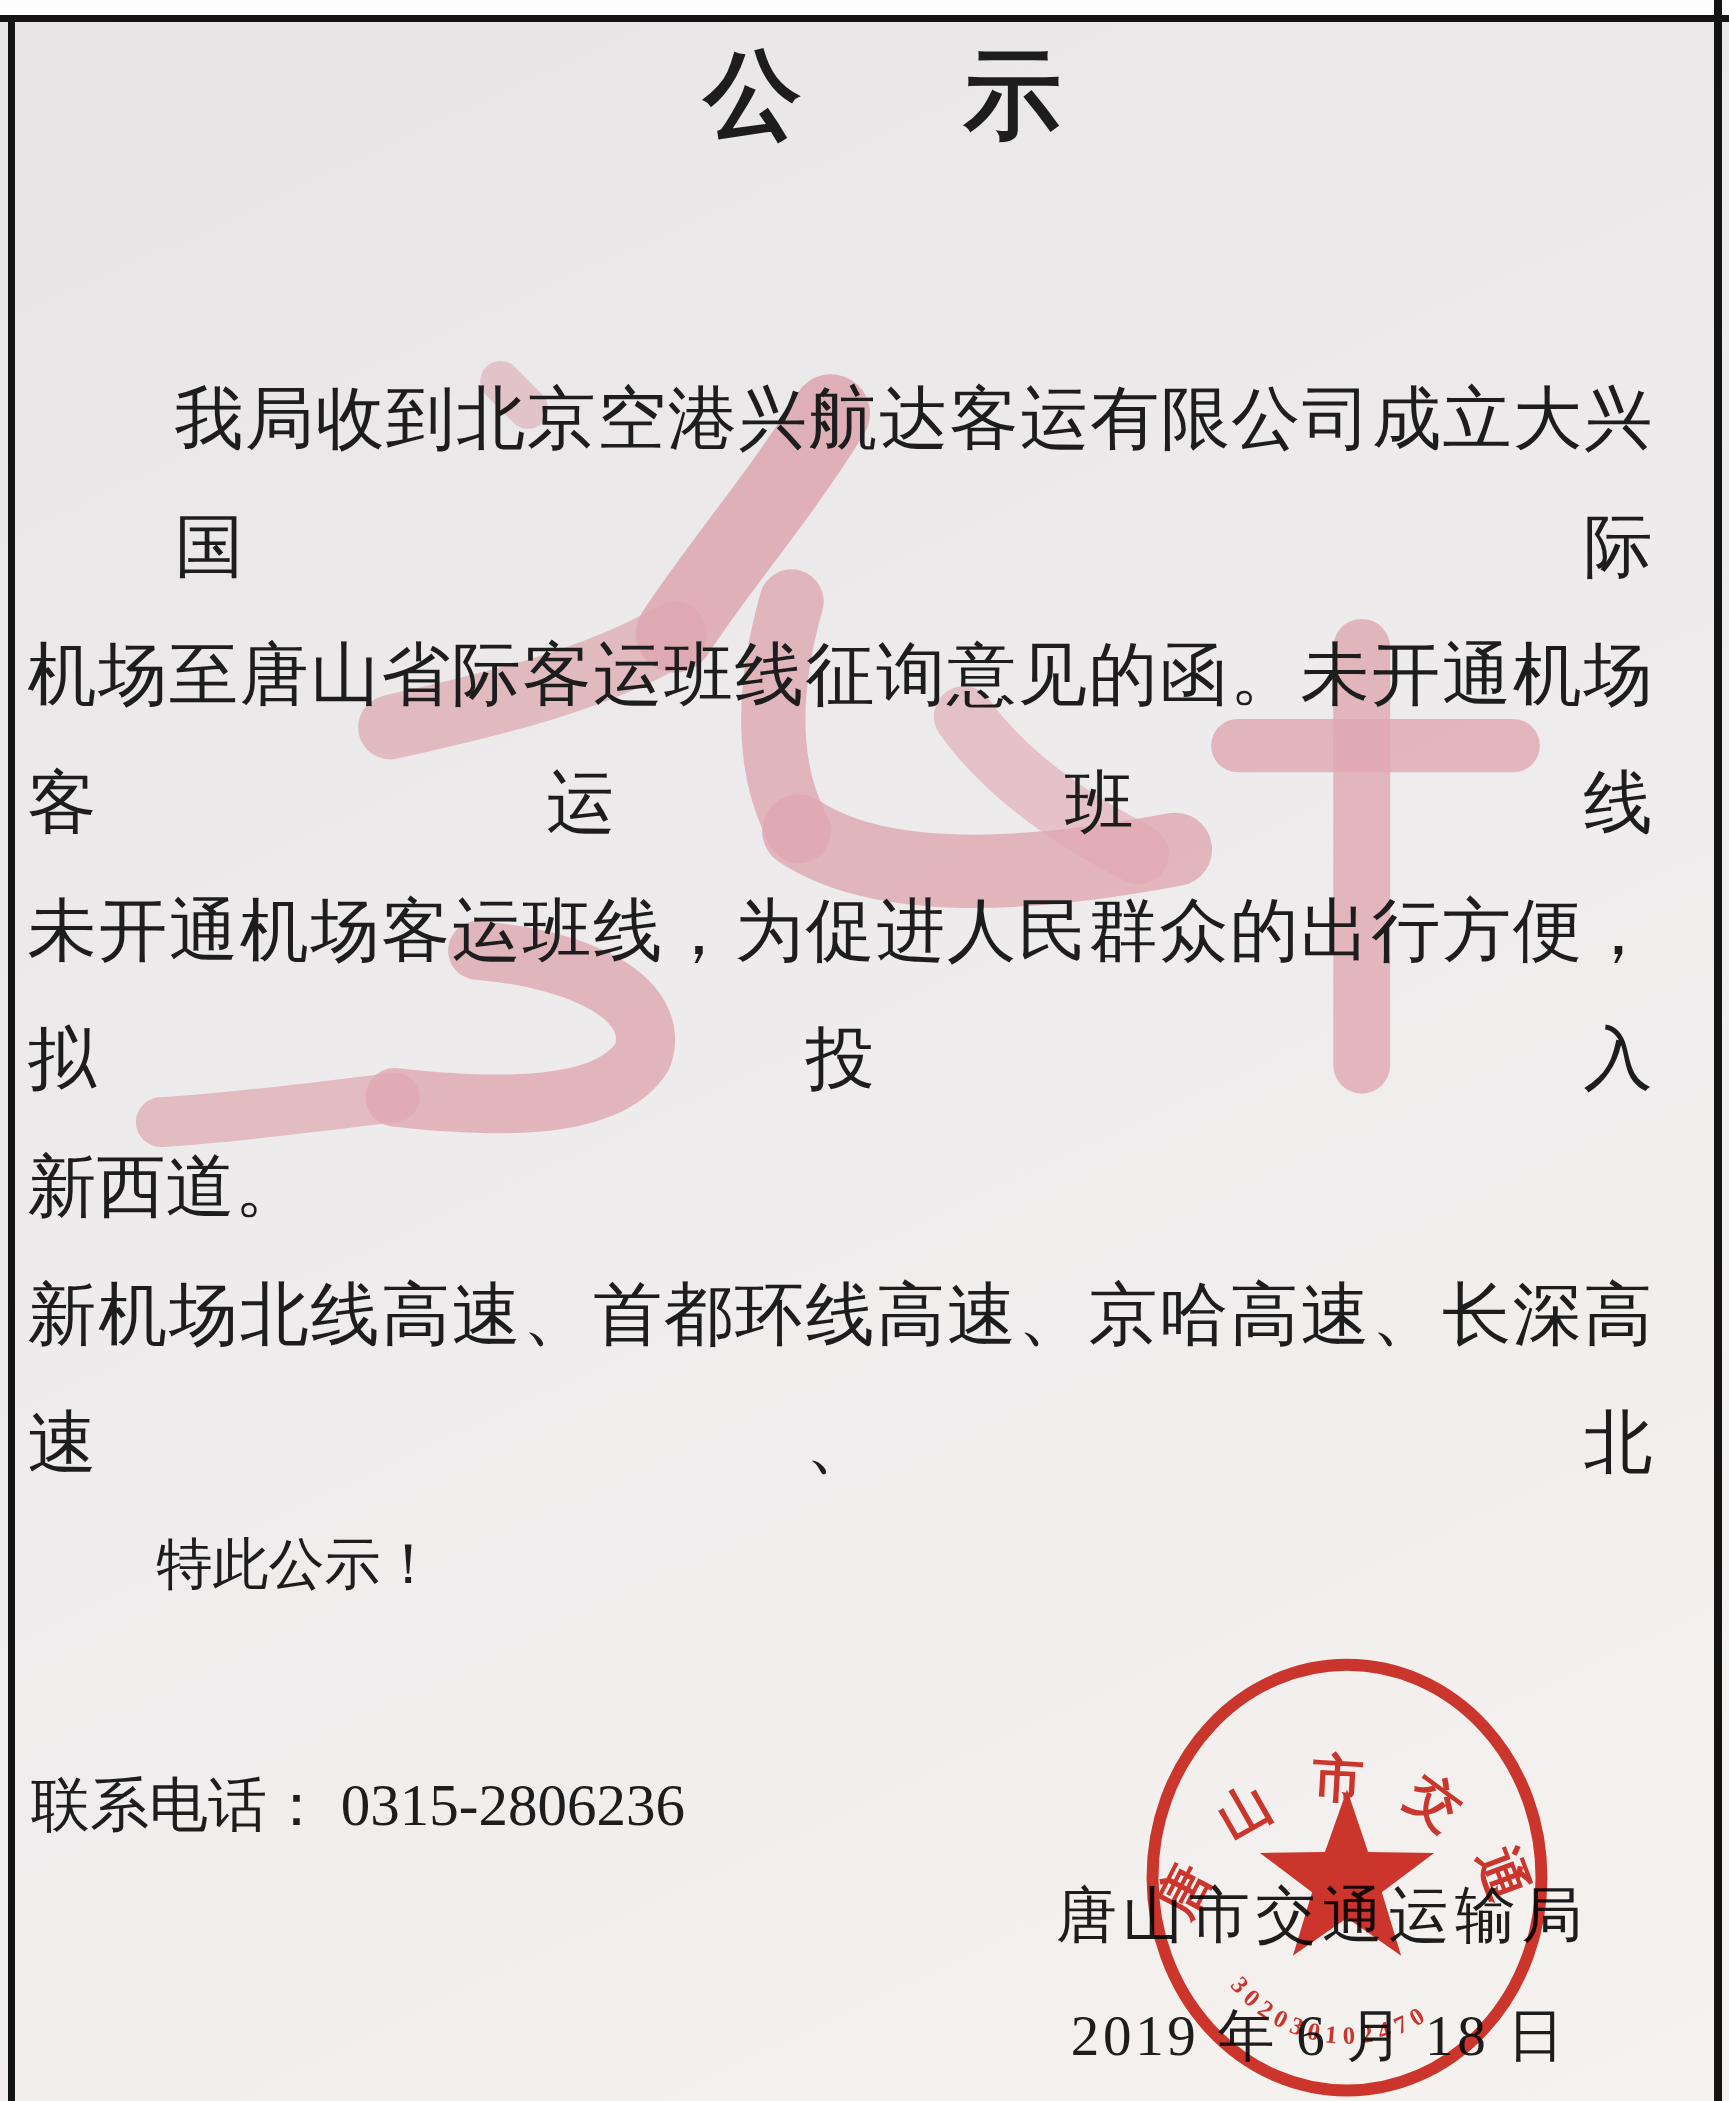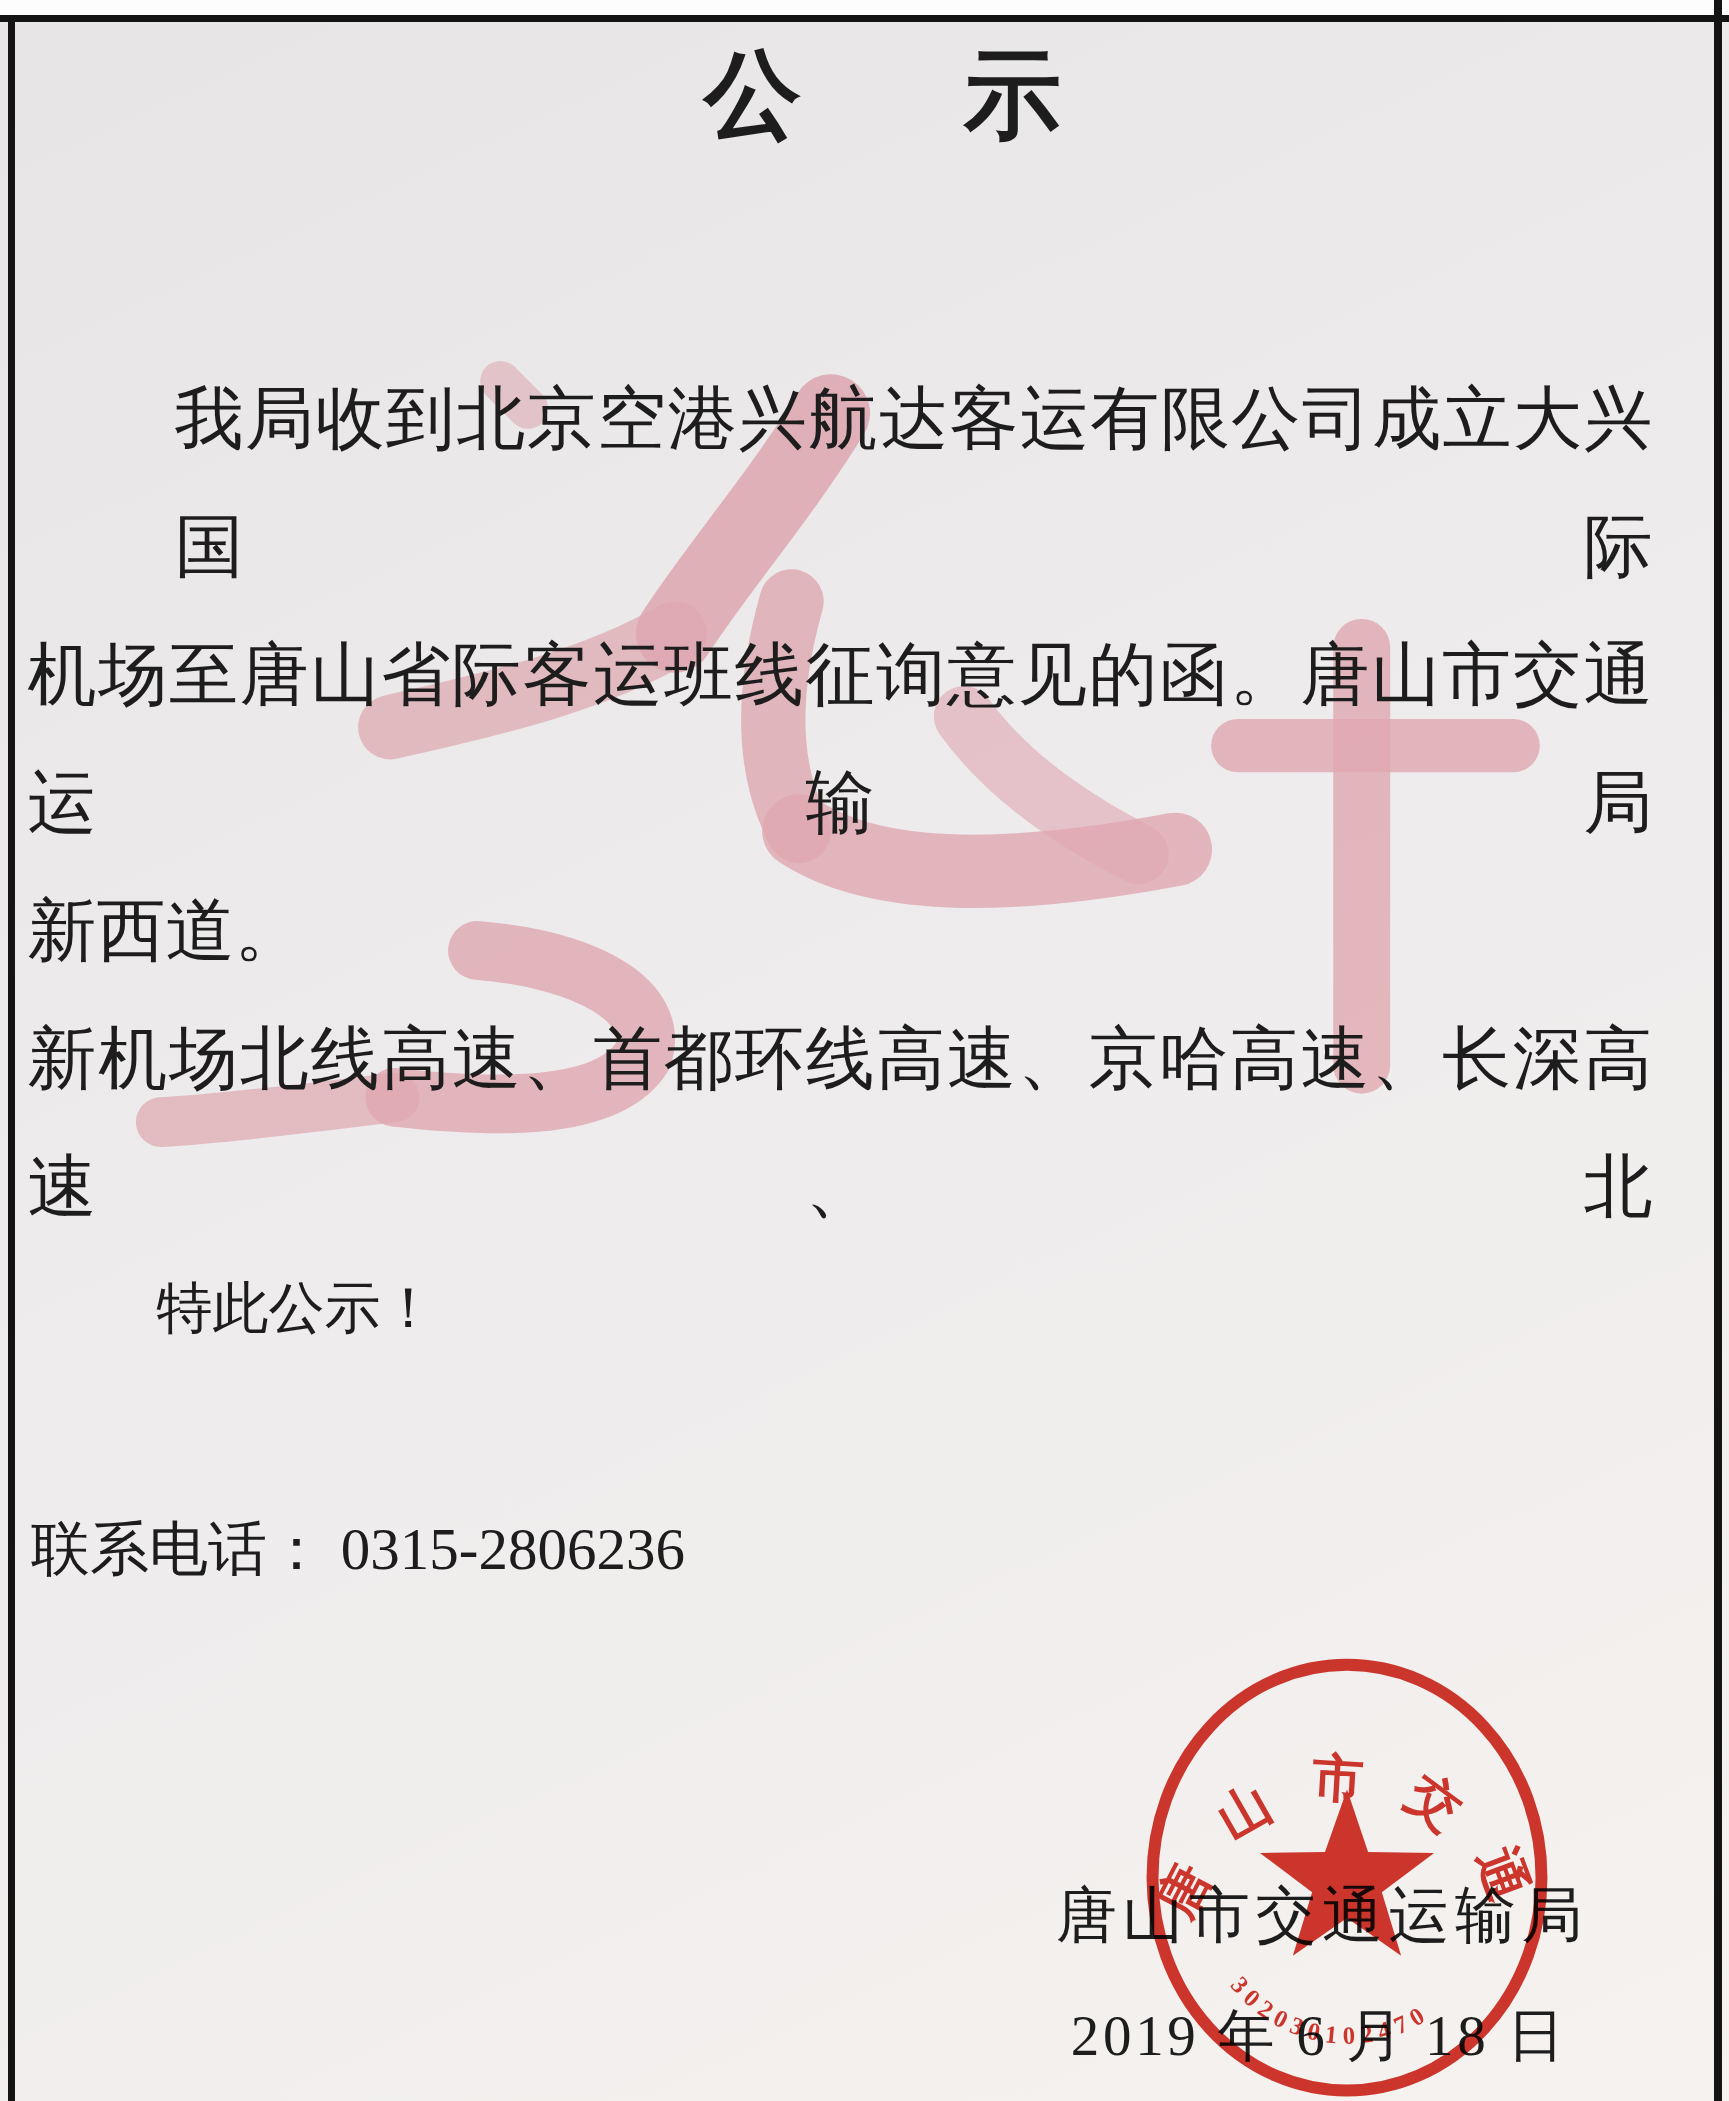--- a/index.html
+++ b/index.html
@@ -94,21 +94,22 @@
       <path d="M 1348 812 L 1648 812" stroke-width="58" opacity="0.8"></path>
     </g>
   </svg>
 
   <div class="content">
 
     <h1 class="title">公　示</h1>
 
     <div class="body-block">
       <div class="line first">我局收到北京空港兴航达客运有限公司成立大兴国际</div>
-      <div class="line">机场至唐山省际客运班线征询意见的函。唐山市交通运输局</div>
+      <div class="line">机场至唐山省际客运班线征询意见的函。未开通机场客运班线</div>
+      <div class="line">未开通机场客运班线，为促进人民群众的出行方便，拟投入</div>
       <div class="line plain">新西道。</div>
       <div class="line">新机场北线高速、首都环线高速、京哈高速、长深高速、北</div>
     </div>
 
     <div class="closing">特此公示！</div>
 
     <div class="contact">
       <div class="phone">联系电话： 0315-2806236</div>
     </div>
 

